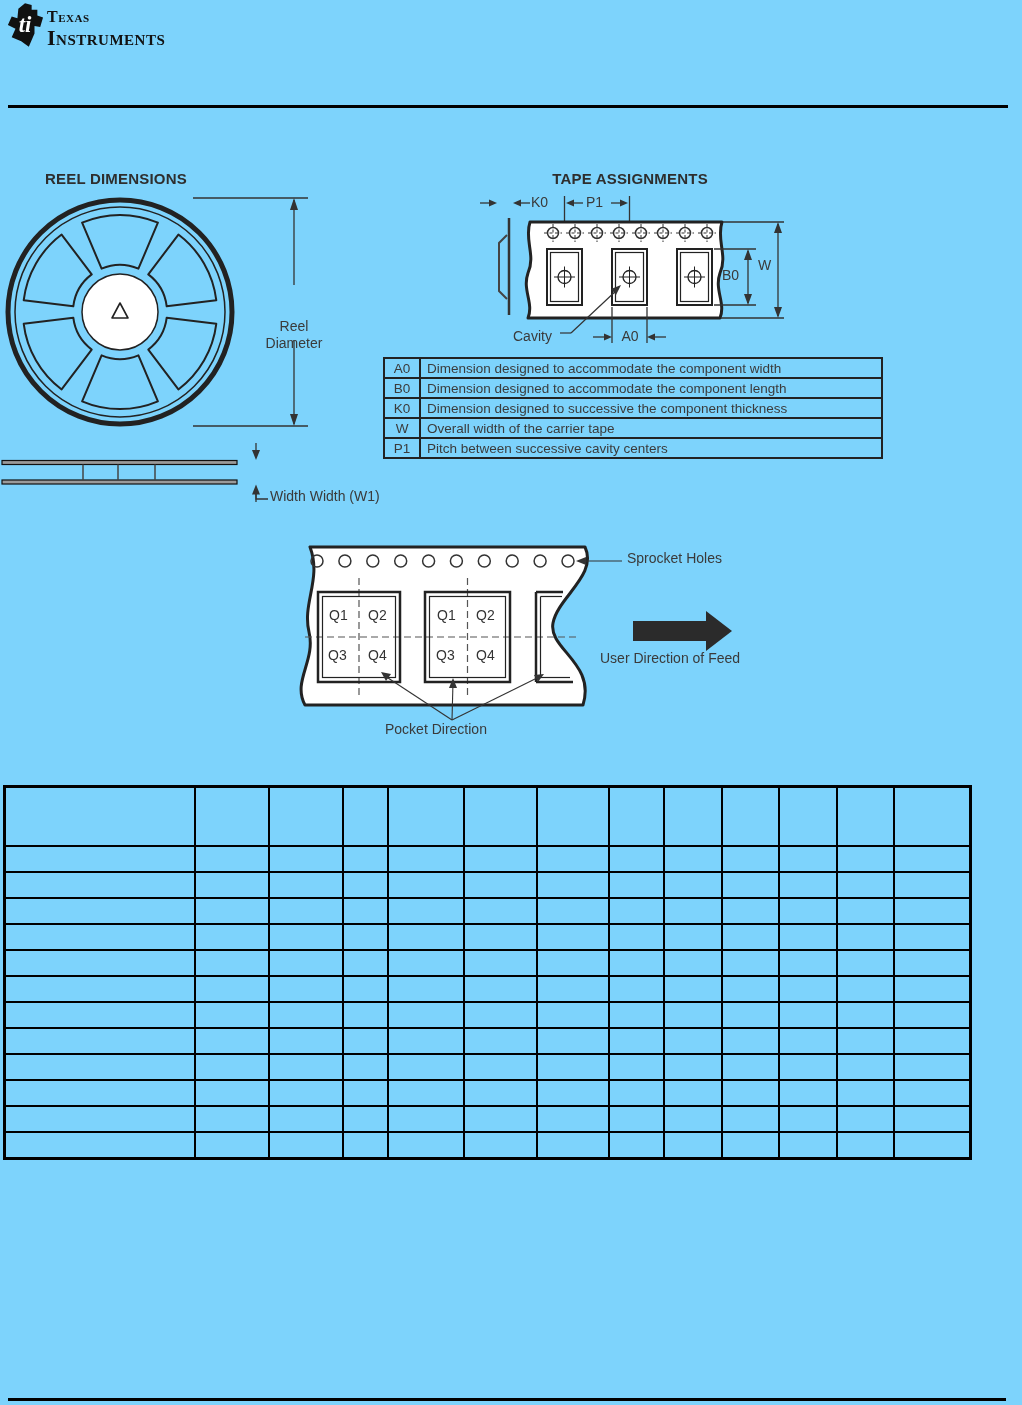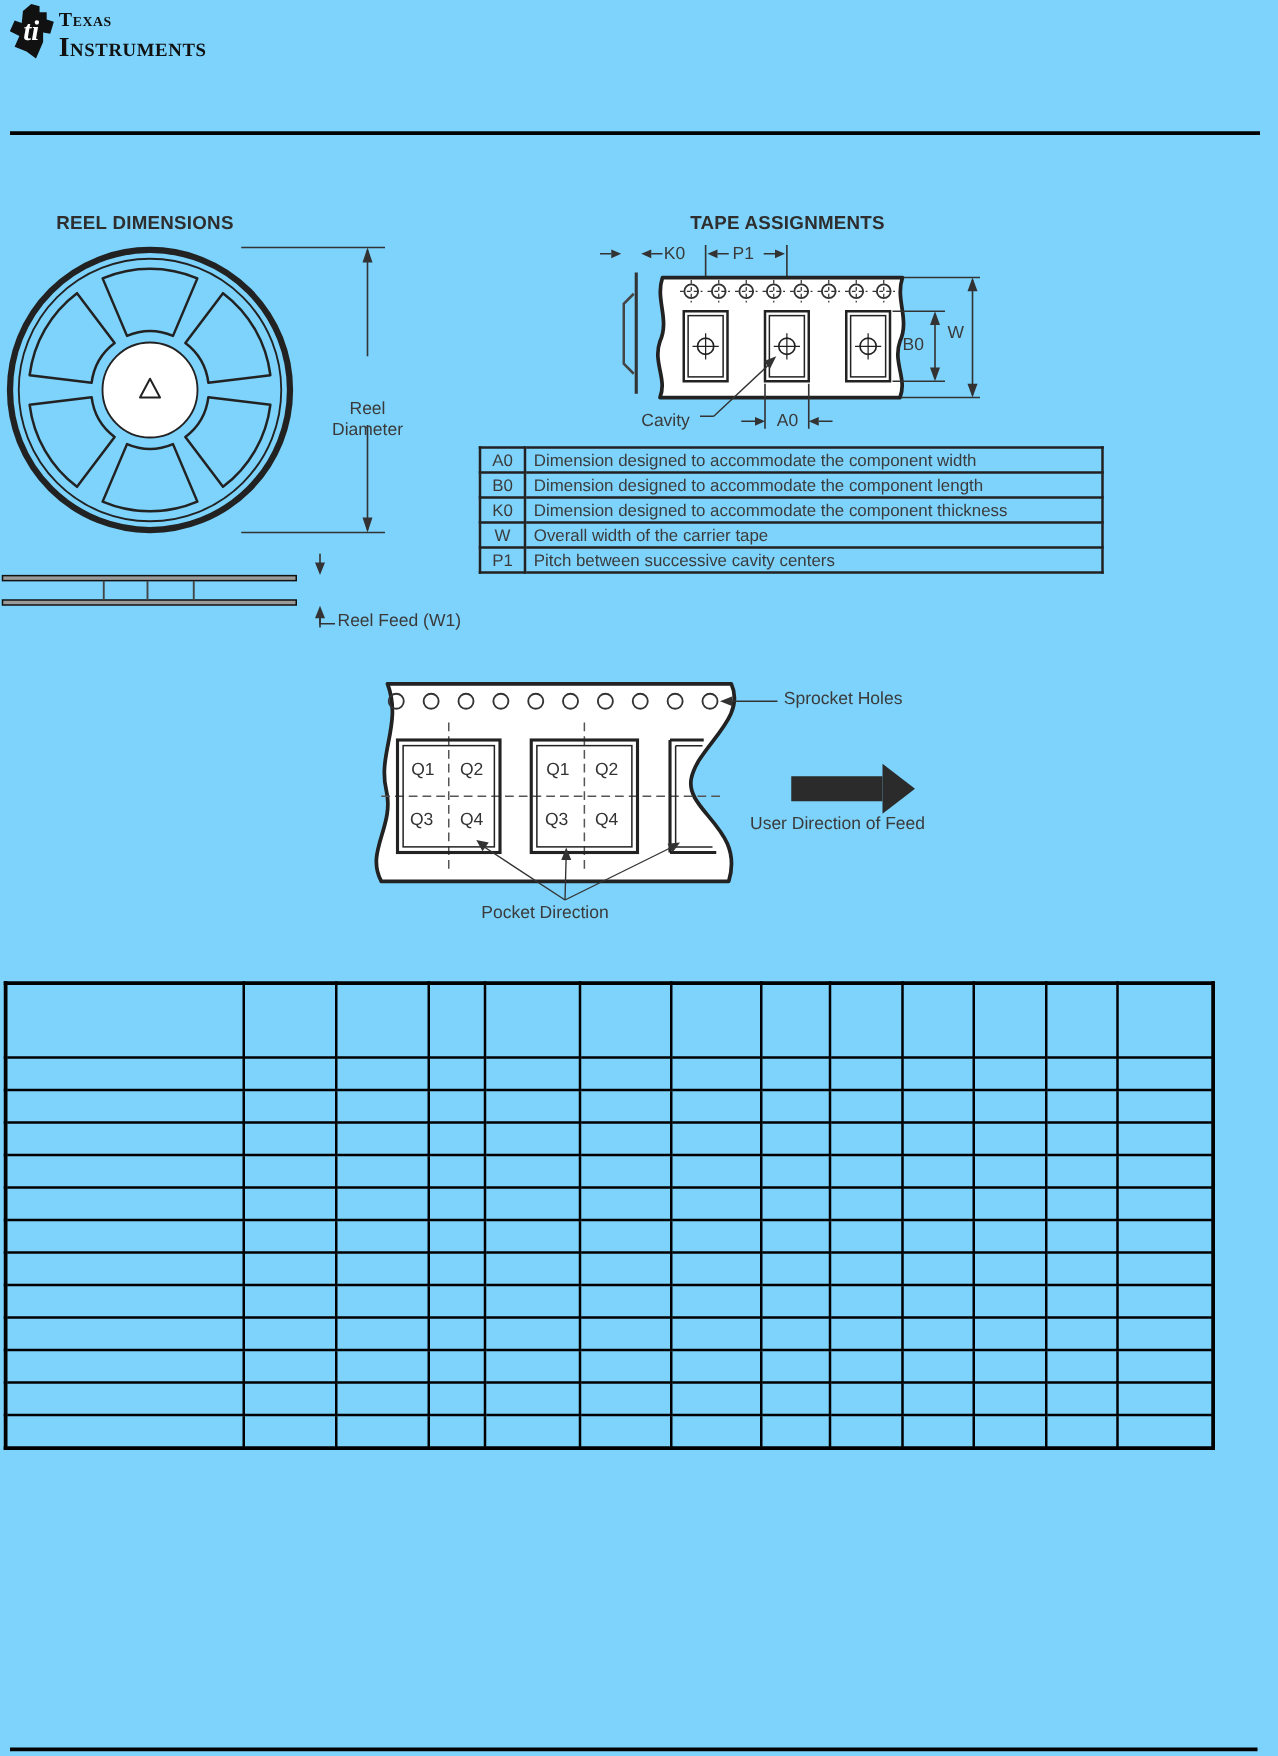--- a/index.html
+++ b/index.html
@@ -85,21 +85,21 @@
     <g stroke="#333" stroke-width="1.3" fill="none">
       <path d="M256,3 V11"></path>
       <path d="M256,62 V54"></path>
       <path d="M256,48 V59 H268"></path>
     </g>
     <g fill="#333" stroke="none">
       <polygon points="256,20 252,10 260,10"></polygon>
       <polygon points="256,44.5 252,54.5 260,54.5"></polygon>
     </g>
   </svg>
-  <div class="lbl" style="left:270px;top:488px;">Reel Feed (W1)</div>
+  <div class="lbl" style="left:270px;top:488px;">Width Width (W1)</div>
 
   <svg class="abs" style="left:470px;top:185px;" width="340" height="175" viewBox="0 0 340 175">
 
     <path d="M39,33 V130" stroke="#333" stroke-width="2.5" fill="none"></path>
     <path d="M37,50 L29,58 V106 L37,114" stroke="#444" stroke-width="2" fill="none"></path>
 
     <g stroke="#333" stroke-width="1.3" fill="none">
       <path d="M10,18 H19"></path>
         <path d="M51,18 H60"></path>
     </g>
@@ -216,21 +216,21 @@
         <tr>
       <td class="sym">A0</td>
       <td>Dimension designed to accommodate the component width</td>
     </tr>
     <tr>
       <td class="sym">B0</td>
       <td>Dimension designed to accommodate the component length</td>
     </tr>
     <tr>
       <td class="sym">K0</td>
-      <td>Dimension designed to accommodate the component thickness</td>
+      <td>Dimension designed to successive the component thickness</td>
     </tr>
     <tr>
       <td class="sym">W</td>
       <td>Overall width of the carrier tape</td>
     </tr>
     <tr>
       <td class="sym">P1</td>
       <td>Pitch between successive cavity centers</td>
     </tr>
   </tbody>

